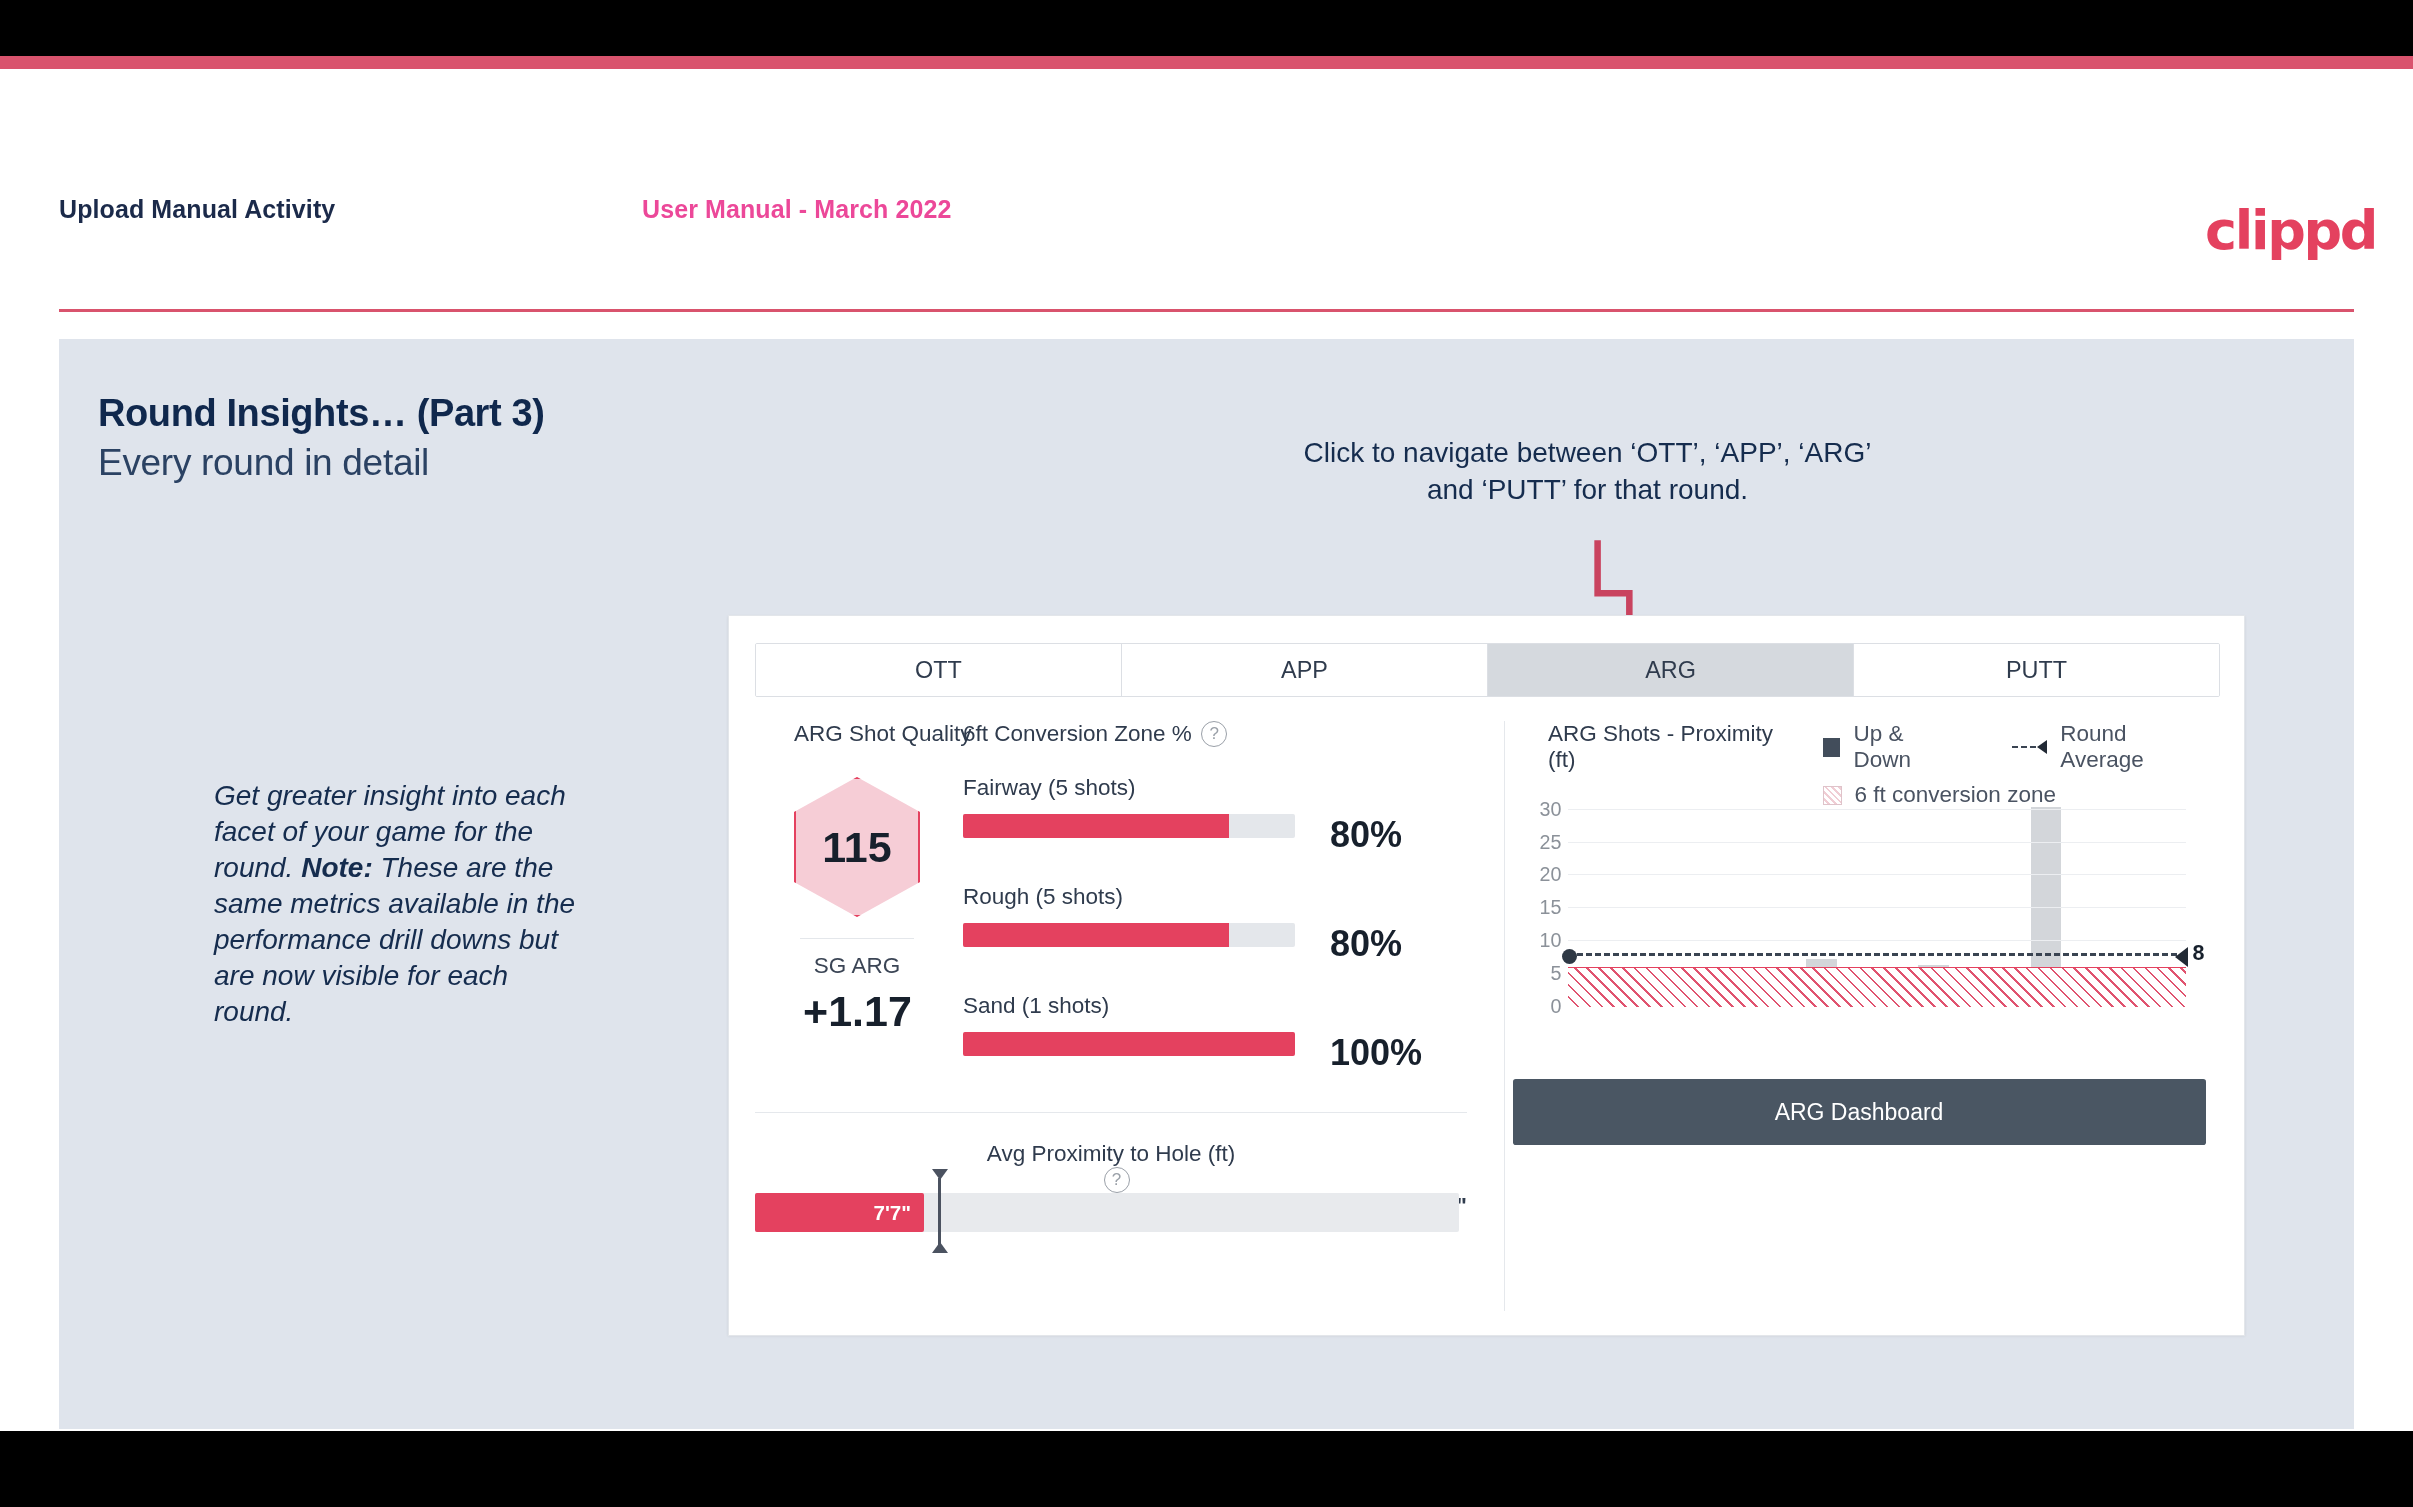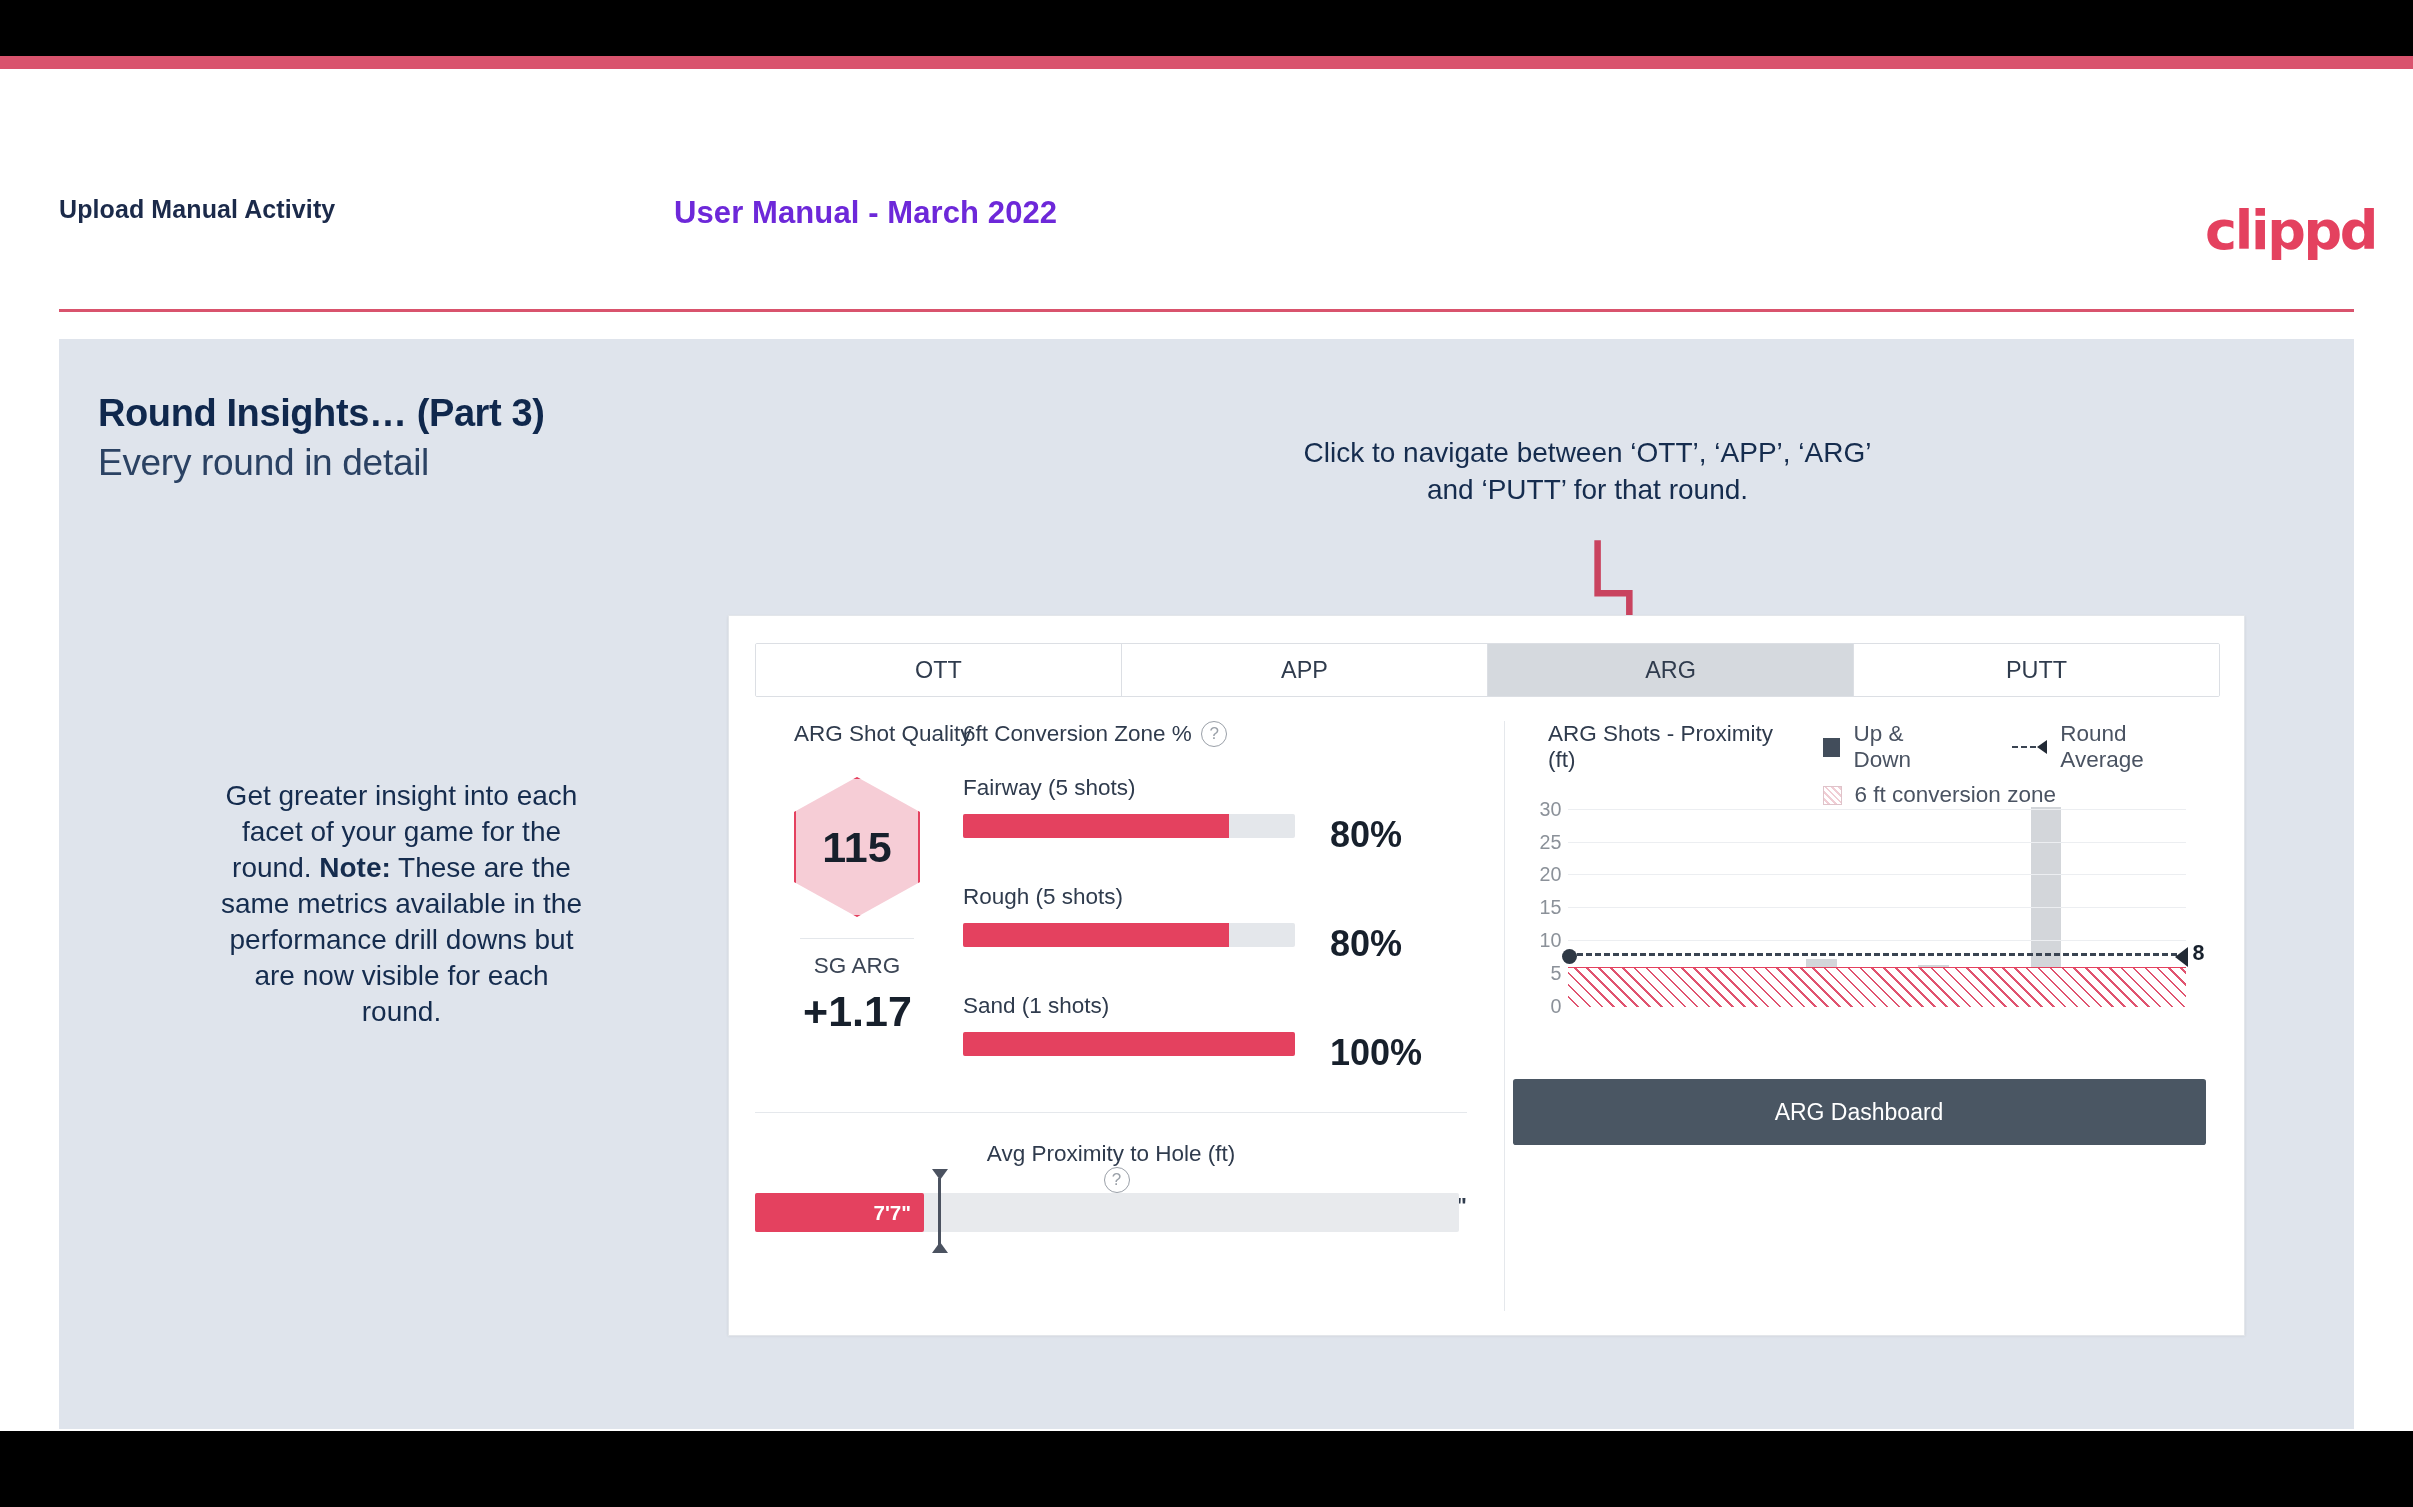--- a/index.html
+++ b/index.html
@@ -11,31 +11,31 @@
   
   .topbar-black { position:absolute; left:0; top:0; width:2413px; height:56px; background:#000; }
   .topbar-pink  { position:absolute; left:0; top:56px; width:2413px; height:13px; background:#d9536d; }
   .bottom-black { position:absolute; left:0; top:1431px; width:2413px; height:77px; background:#000; }
 
   
   .slide { position:absolute; left:0; top:69px; width:2413px; height:1362px; background:#fff; }
 
   
   .hdr-left { position:absolute; left:59px; top:126px; font-size:25px; color:#1b2a4a; font-weight:600; letter-spacing:0.1px; }
-  .hdr-mid  { position:absolute; left:674px; top:126px; font-size:31px; color:#6d28d9; font-weight:600; letter-spacing:0.1px; }
+  .hdr-mid  { position:absolute; left:642px; top:126px; font-size:25px; color:#ec4899; font-weight:600; letter-spacing:0.1px; }
   .logo { position:absolute; left:2205px; top:135px; font-size:54px; font-weight:800; color:#e4415f; letter-spacing:-2.3px; line-height:1; font-family:"DejaVu Sans", sans-serif; }
   .hdr-rule { position:absolute; left:59px; top:240px; width:2295px; height:2.8px; background:#d9536d; }
 
   
   .panel { position:absolute; left:59px; top:270px; width:2295px; height:1090px; background:#dfe4ec; }
 
   .title1 { position:absolute; left:98px; top:323px; font-size:38px; font-weight:700; color:#10284d; letter-spacing:-0.4px; }
   .title2 { position:absolute; left:98px; top:373px; font-size:37px; font-weight:400; color:#2b4263; letter-spacing:-0.3px; }
 
-  .blurb { position:absolute; left:214px; top:709px; width:375px; text-align:center; font-size:28px; line-height:36px; color:#152c4e; }
+  .blurb { position:absolute; left:214px; top:709px; width:375px; text-align:left; font-size:28px; line-height:36px; color:#152c4e;font-style:italic; }
   .blurb b { font-weight:700; }
 
   .callout { position:absolute; left:1288px; top:365px; width:599px; text-align:center; font-size:28px; line-height:37px; color:#152c4e; }
 
   
   .arrow { position:absolute; left:1592px; top:468px; }
 
   .footer { position:absolute; left:59px; top:1381px; font-size:19px; color:#b9bcc2; }
 
   

